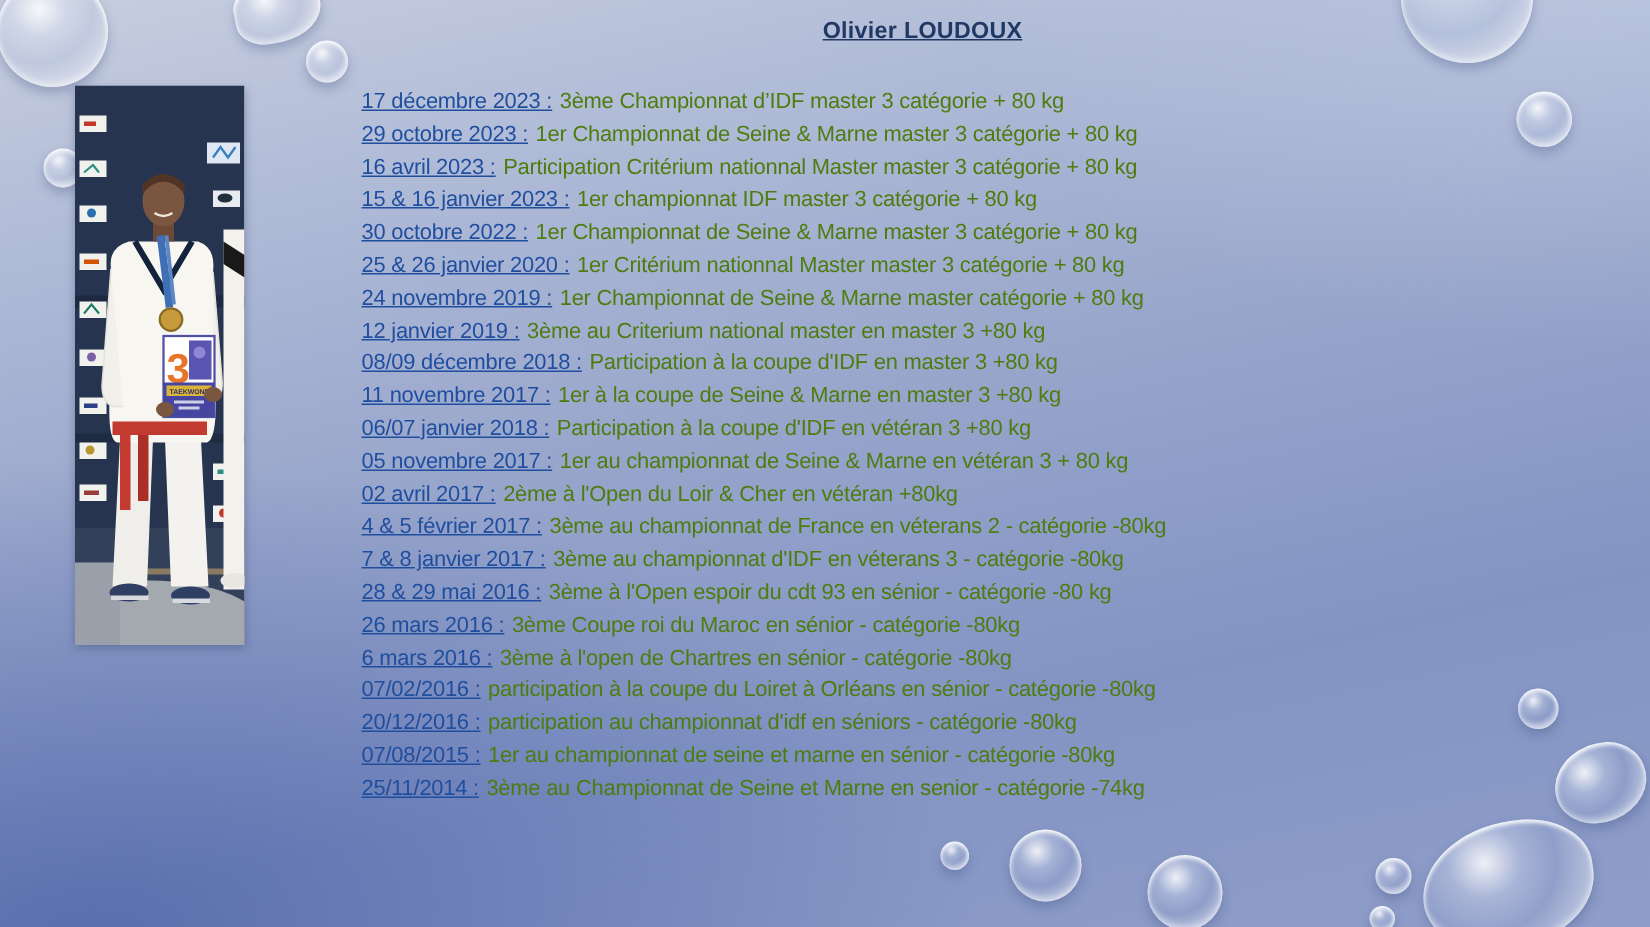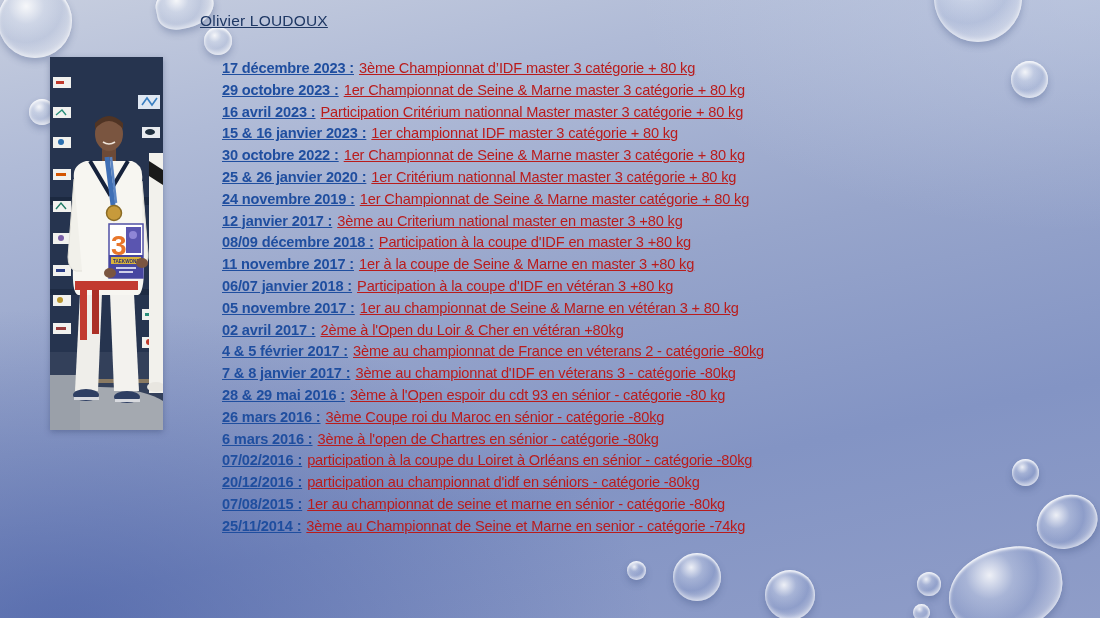--- a/index.html
+++ b/index.html
@@ -16,31 +16,31 @@
     background:radial-gradient(circle at 38% 30%, rgba(255,255,255,0.85) 0%, rgba(232,239,250,0.30) 26%, rgba(175,193,226,0.10) 52%, rgba(255,255,255,0.40) 80%, rgba(125,145,190,0.38) 100%);
     box-shadow:0 4px 7px rgba(52,72,122,0.30), inset 0 2px 3px rgba(255,255,255,0.95), inset 0 -2px 5px rgba(255,255,255,0.55);
   }
   .photo{
     position:absolute;left:50px;top:57px;width:113px;height:373px;z-index:2;
     box-shadow:0 2px 6px rgba(40,55,95,0.35);
   }
   .photo svg{display:block;width:113px;height:373px;}
   .title{
     position:absolute;left:200px;top:12px;width:830px;z-index:3;
-    text-align:left;font-size:15.5px;font-weight:normal;
+    text-align:center;font-size:15.5px;font-weight:bold;
     color:#1f3864;text-decoration:underline;letter-spacing:0.2px;
   }
   .entries{
     position:absolute;left:222px;top:58px;z-index:3;
   }
   .entry{height:21.8px;line-height:21.8px;white-space:nowrap;font-size:14.6px;letter-spacing:-0.15px;}
   .entry .date{
-    color:#1f4e9f;font-weight:bold;text-decoration:underline;margin-right:5px;
+    color:#1f4e9f;font-weight:normal;text-decoration:underline;margin-right:5px;margin-left:19px;
   }
-  .entry .desc{color:#b91c1c;text-decoration:underline;}
+  .entry .desc{color:#4d7c0f;}
 </style>
 </head>
 <body>
 
 <div class="droplet" style="left:-2px;top:-16px;width:74px;height:74px;"></div>
 <div class="droplet" style="left:156px;top:-14px;width:58px;height:42px;border-radius:46% 54% 58% 42%;transform:rotate(-12deg);"></div>
 <div class="droplet" style="left:204px;top:27px;width:28px;height:28px;"></div>
 <div class="droplet" style="left:29px;top:99px;width:26px;height:26px;"></div>
 <div class="droplet" style="left:934px;top:-46px;width:88px;height:88px;"></div>
 <div class="droplet" style="left:1011px;top:61px;width:37px;height:37px;"></div>
@@ -152,21 +152,21 @@
 <div class="title">Olivier LOUDOUX</div>
 
 <div class="entries" id="entries">
     <div class="entry"><span class="date">17 décembre 2023 :</span><span class="desc">3ème Championnat d’IDF master 3 catégorie + 80 kg</span></div>
     <div class="entry"><span class="date">29 octobre 2023 :</span><span class="desc">1er Championnat de Seine &amp; Marne master 3 catégorie + 80 kg</span></div>
     <div class="entry"><span class="date">16 avril 2023 :</span><span class="desc">Participation Critérium nationnal Master master 3 catégorie + 80 kg</span></div>
     <div class="entry"><span class="date">15 &amp; 16 janvier 2023 :</span><span class="desc">1er championnat IDF master 3 catégorie + 80 kg</span></div>
     <div class="entry"><span class="date">30 octobre 2022 :</span><span class="desc">1er Championnat de Seine &amp; Marne master 3 catégorie + 80 kg</span></div>
     <div class="entry"><span class="date">25 &amp; 26 janvier 2020 :</span><span class="desc">1er Critérium nationnal Master master 3 catégorie + 80 kg</span></div>
     <div class="entry"><span class="date">24 novembre 2019 :</span><span class="desc">1er Championnat de Seine &amp; Marne master catégorie + 80 kg</span></div>
-    <div class="entry"><span class="date">12 janvier 2017 :</span><span class="desc">3ème au Criterium national master en master 3 +80 kg</span></div>
+    <div class="entry"><span class="date">12 janvier 2019 :</span><span class="desc">3ème au Criterium national master en master 3 +80 kg</span></div>
     <div class="entry"><span class="date">08/09 décembre 2018 :</span><span class="desc">Participation à la coupe d'IDF en master 3 +80 kg</span></div>
     <div class="entry"><span class="date">11 novembre 2017 :</span><span class="desc">1er à la coupe de Seine &amp; Marne en master 3 +80 kg</span></div>
     <div class="entry"><span class="date">06/07 janvier 2018 :</span><span class="desc">Participation à la coupe d'IDF en vétéran 3 +80 kg</span></div>
     <div class="entry"><span class="date">05 novembre 2017 :</span><span class="desc">1er au championnat de Seine &amp; Marne en vétéran 3 + 80 kg</span></div>
     <div class="entry"><span class="date">02 avril 2017 :</span><span class="desc">2ème à l'Open du Loir &amp; Cher en vétéran +80kg</span></div>
     <div class="entry"><span class="date">4 &amp; 5 février 2017 :</span><span class="desc">3ème au championnat de France en véterans 2 - catégorie -80kg</span></div>
     <div class="entry"><span class="date">7 &amp; 8 janvier 2017 :</span><span class="desc">3ème au championnat d'IDF en véterans 3 - catégorie -80kg</span></div>
     <div class="entry"><span class="date">28 &amp; 29 mai 2016 :</span><span class="desc">3ème à l'Open espoir du cdt 93 en sénior - catégorie -80 kg</span></div>
     <div class="entry"><span class="date">26 mars 2016 :</span><span class="desc">3ème Coupe roi du Maroc en sénior - catégorie -80kg</span></div>
     <div class="entry"><span class="date">6 mars 2016 :</span><span class="desc">3ème à l'open de Chartres en sénior - catégorie -80kg</span></div>

